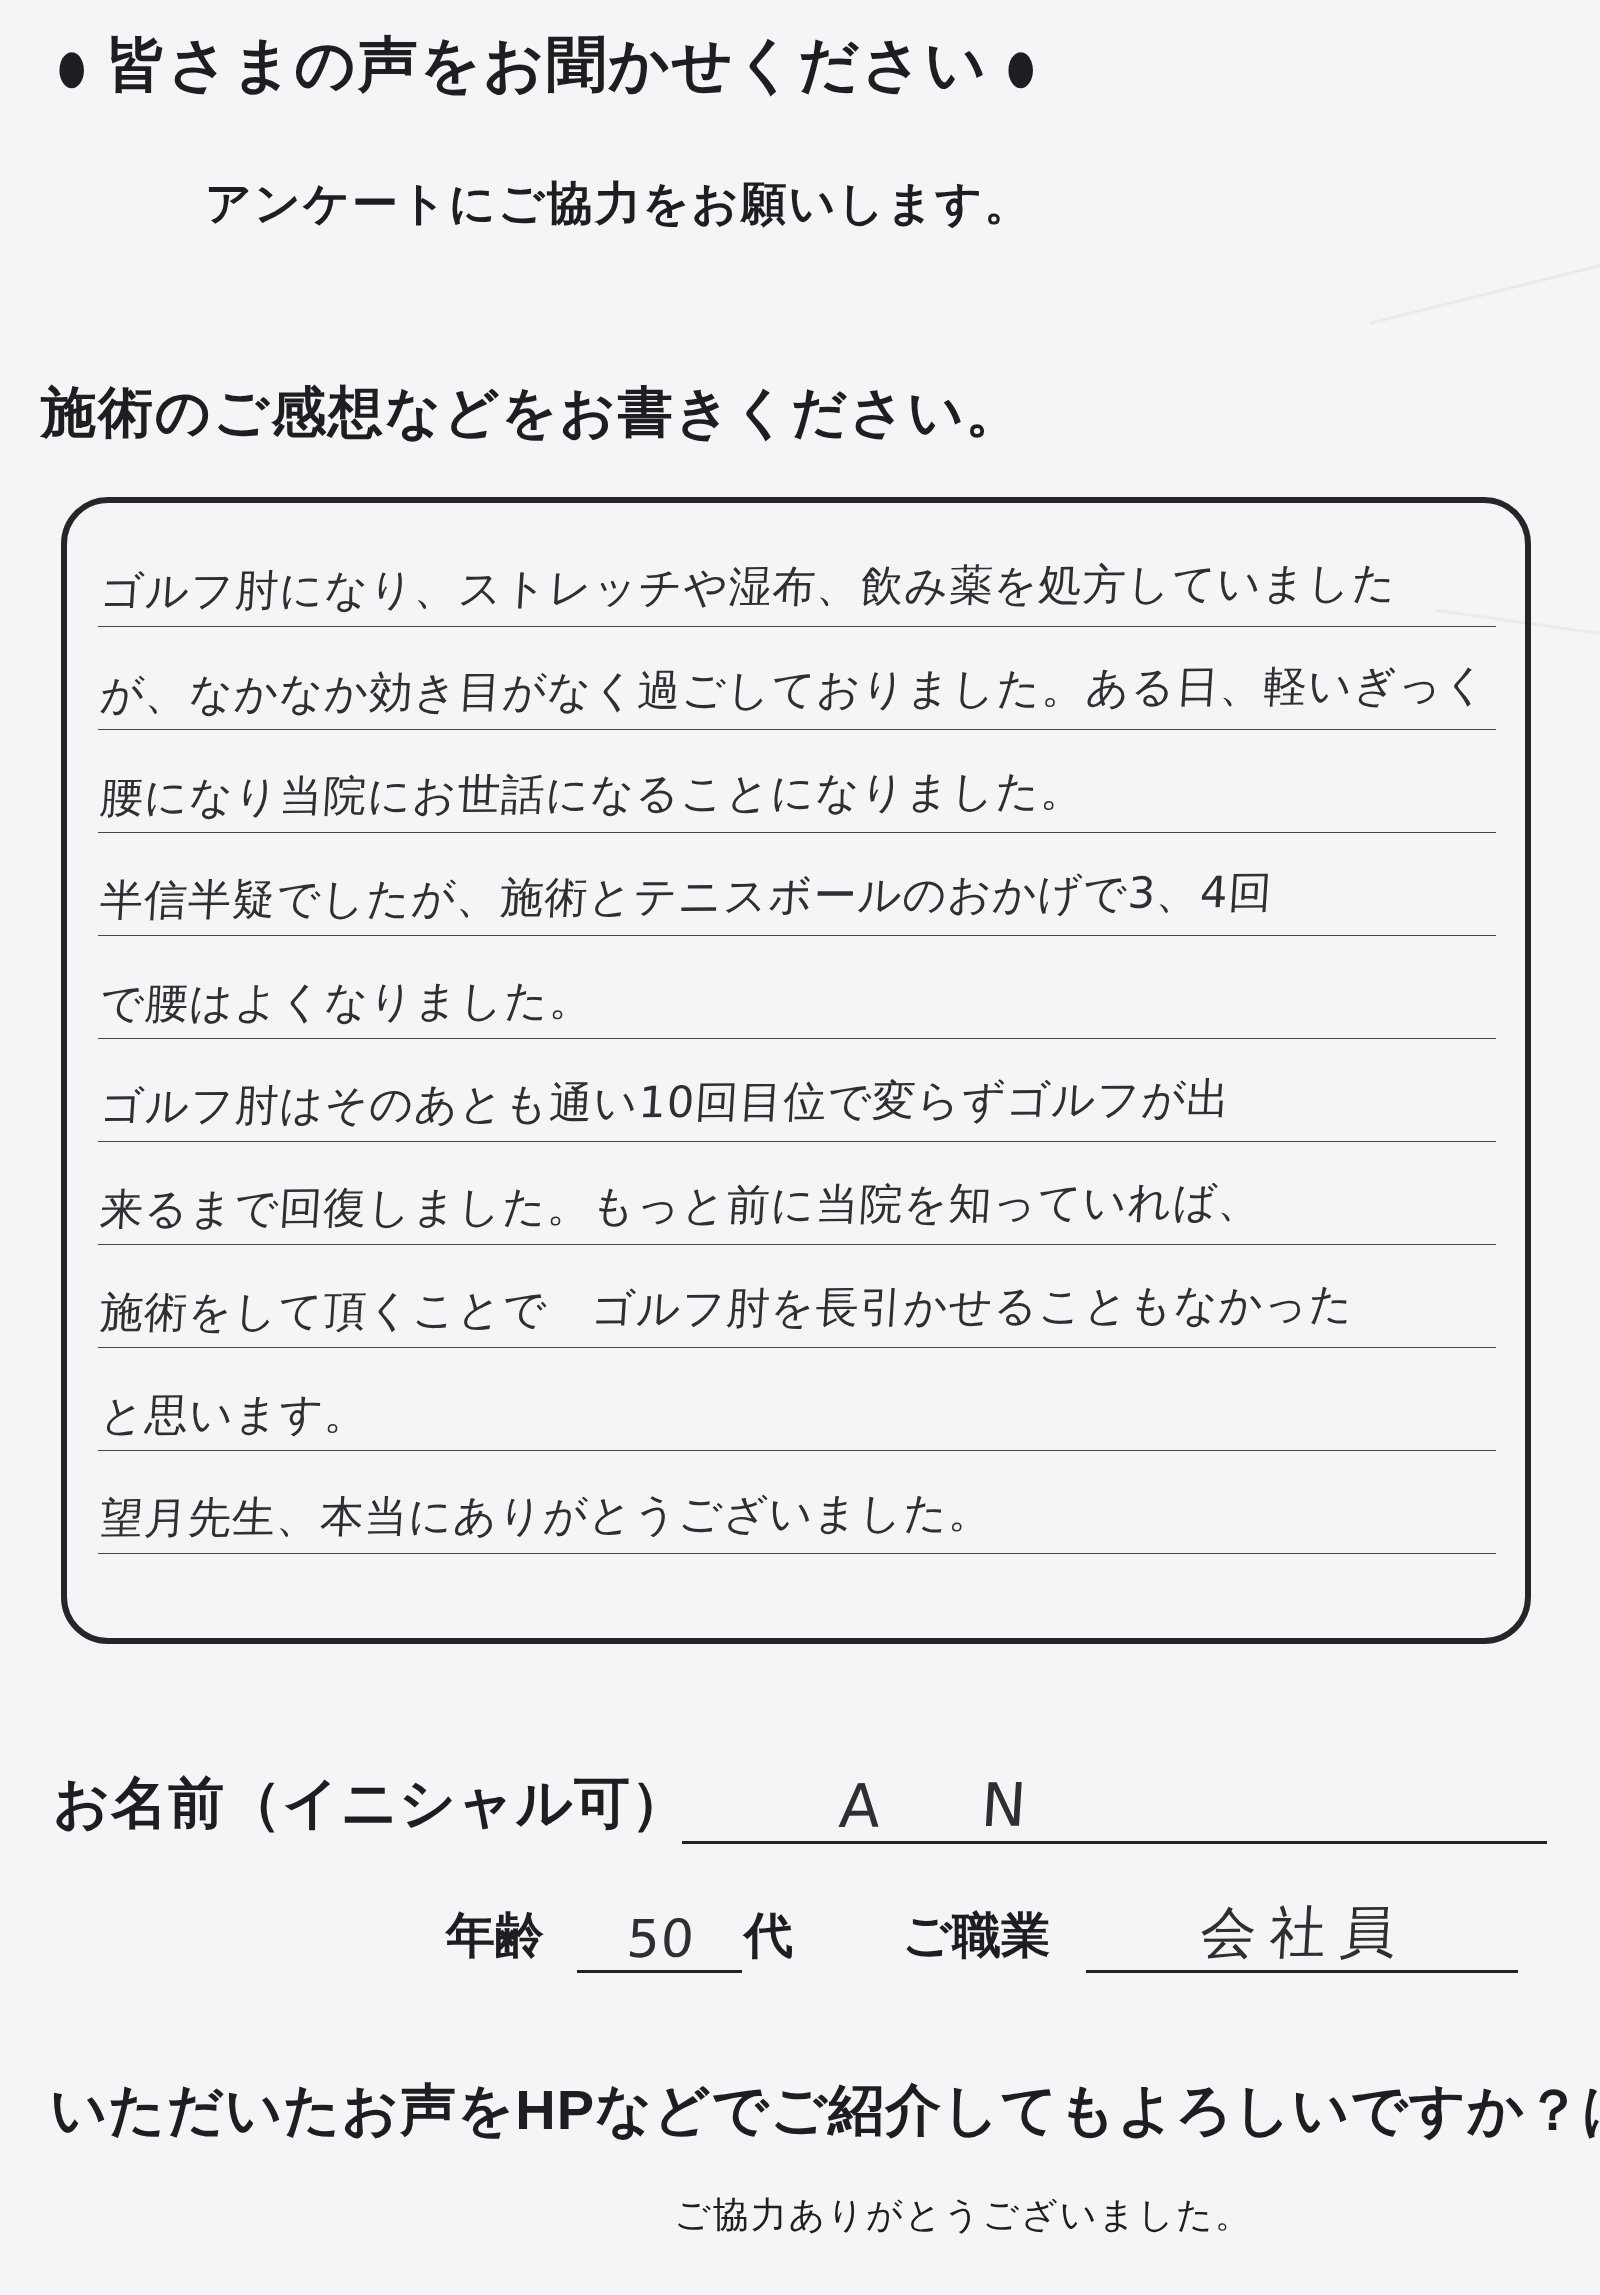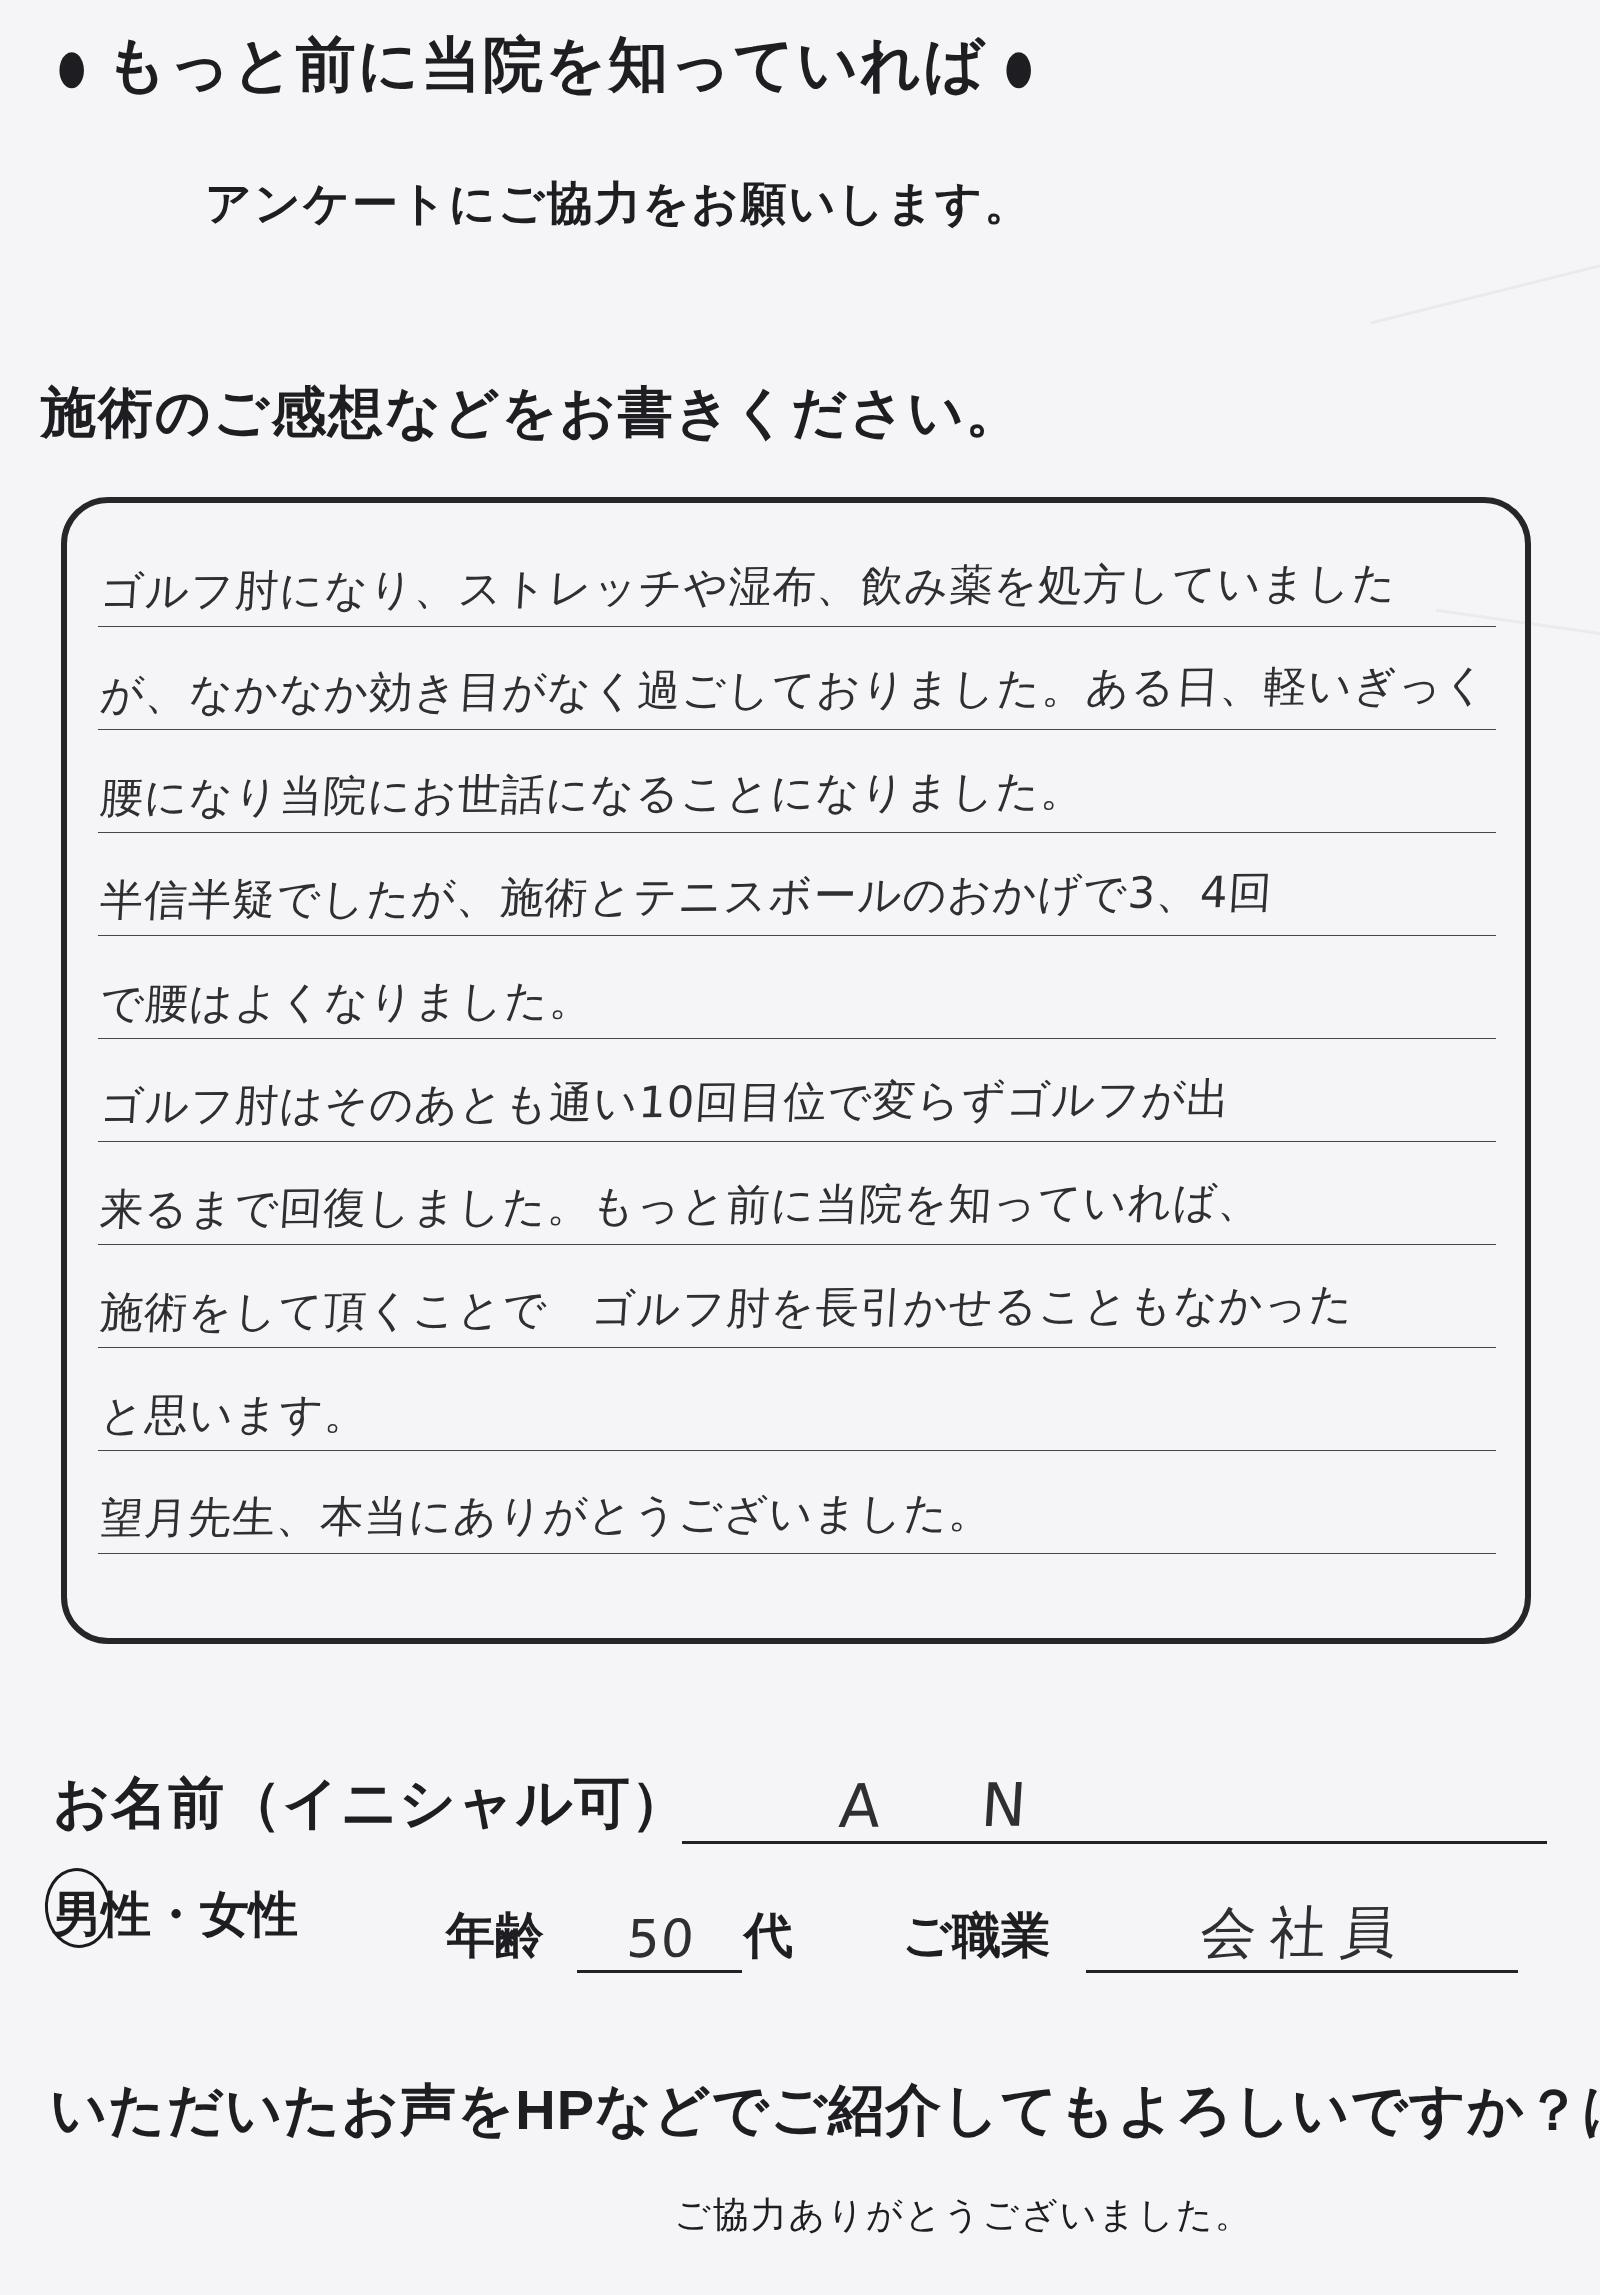--- a/index.html
+++ b/index.html
@@ -138,21 +138,21 @@
 </head>
 <body>
 
 <div class="page">
 
   <div class="crease1"></div>
   <div class="crease2"></div>
 
   <div class="header-title">
     <span class="bullet">●</span>
-    <span>もっと前に当院を知っていれば</span>
+    <span>皆さまの声をお聞かせください</span>
     <span class="bullet">●</span>
   </div>
   <div class="subtitle">アンケートにご協力をお願いします。</div>
 
   <div class="prompt">施術のご感想などをお書きください。</div>
 
   <div class="comment-box">
     <div class="comment-line">
         <span class="hw">ゴルフ肘になり、ストレッチや湿布、飲み薬を処方していました</span>
       </div>
@@ -186,21 +186,20 @@
   </div>
 
   <div class="name-row">
     <span class="name-label">お名前（イニシャル可）</span>
     <div class="name-line">
       <span class="hw name-value">A N</span>
     </div>
   </div>
 
   <div class="demo-row">
-    <span class="demo-label gender-group ring-first">男性・女性</span>
     <span class="demo-label age-label">年齢</span>
     <div class="demo-line age-line">
       <span class="hw">50</span>
     </div>
     <span class="demo-label age-unit">代</span>
     <span class="demo-label occ-label">ご職業</span>
     <div class="demo-line occ-line">
       <span class="hw">会社員</span>
     </div>
   </div>

